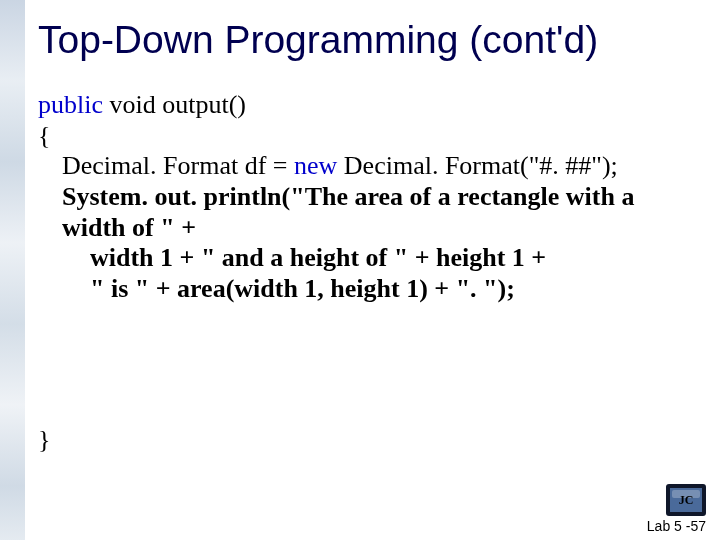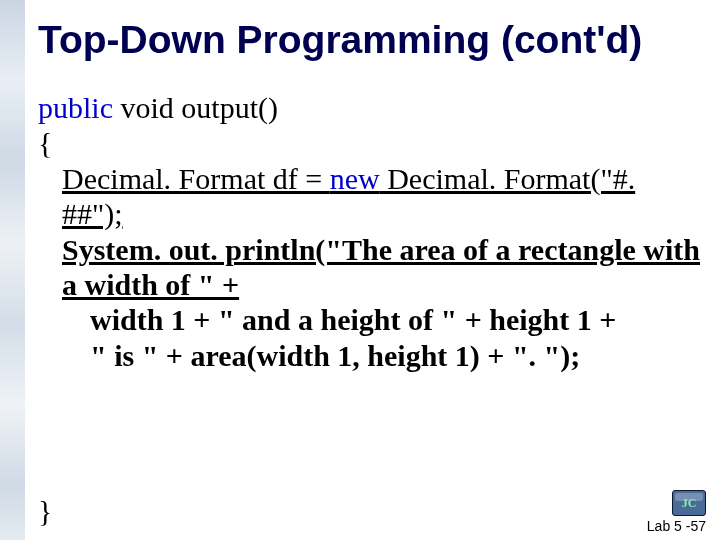--- a/index.html
+++ b/index.html
@@ -29,56 +29,56 @@
     top: 0;
     width: 720px;
     height: 540px;
     box-sizing: border-box;
     padding: 18px 20px 0 38px;
   }
   .title {
     font-size: 39px;
     color: #000050;
     font-family: Arial, Helvetica, sans-serif;
-    font-weight: 700;
+    font-weight: 400;
     letter-spacing: 0px;
     margin-bottom: 28px;
     white-space: nowrap;
   }
   .code {
-    font-size: 30px;
+    font-size: 26px;
     color: #000000;
     line-height: 1.18;
   }
   .code .bold { font-weight: bold; }
   .code .blue { color: #0000cc; }
-  .ind1 { padding-left: 24px; display: block; text-decoration: underline; }
+  .ind1 { padding-left: 24px; display: block; }
   .ind2 { padding-left: 52px; display: block; }
   .brace-close {
     margin-top: 120px;
   }
   .footer {
     position: absolute;
     right: 14px;
     bottom: 6px;
     text-align: right;
     font-family: Arial, Helvetica, sans-serif;
     font-size: 14px;
     color: #000000;
   }
   .jc-badge {
     display: inline-flex;
     align-items: center;
     justify-content: center;
     width: 32px;
     height: 24px;
     background: #4a6a9a;
-    border: 1px solid #0f172a;
+    border: 4px solid #0f172a;
     border-radius: 3px;
-    color: #86efac;
+    color: #000000;
     font-weight: bold;
     font-size: 12px;
     font-family: Georgia, serif;
     margin-bottom: 2px;
     position: relative;
   }
   .jc-badge::after {
     content: "";
     position: absolute;
     top: 2px;

